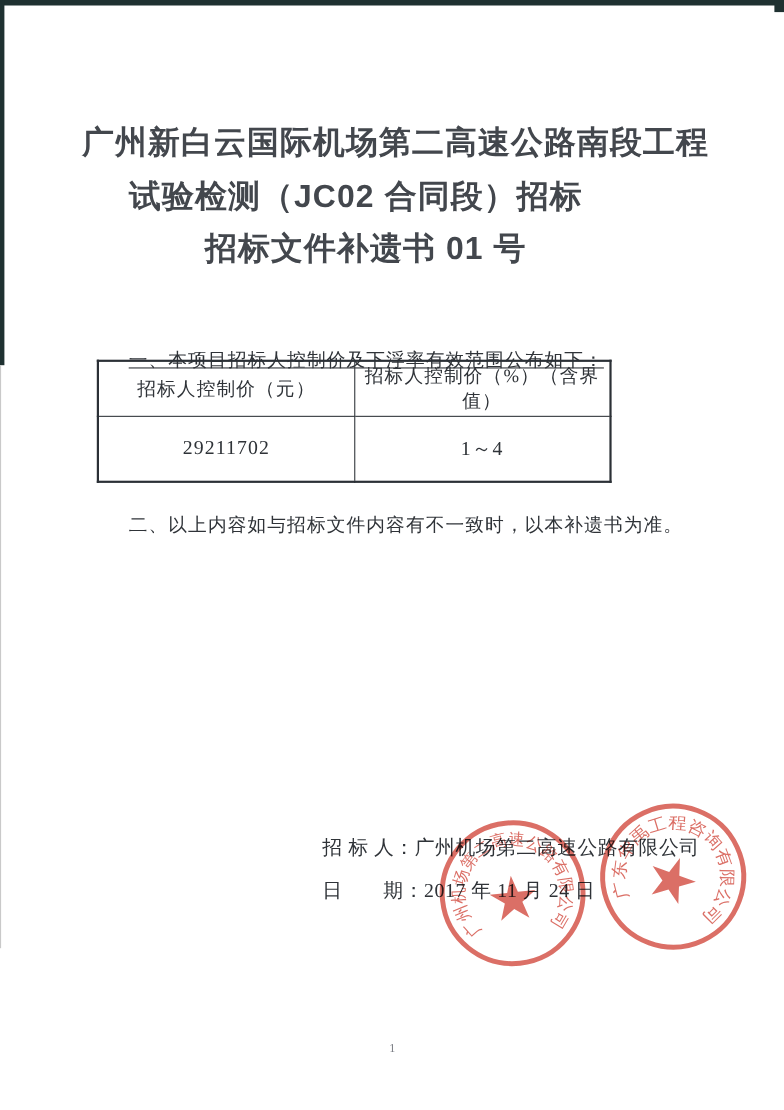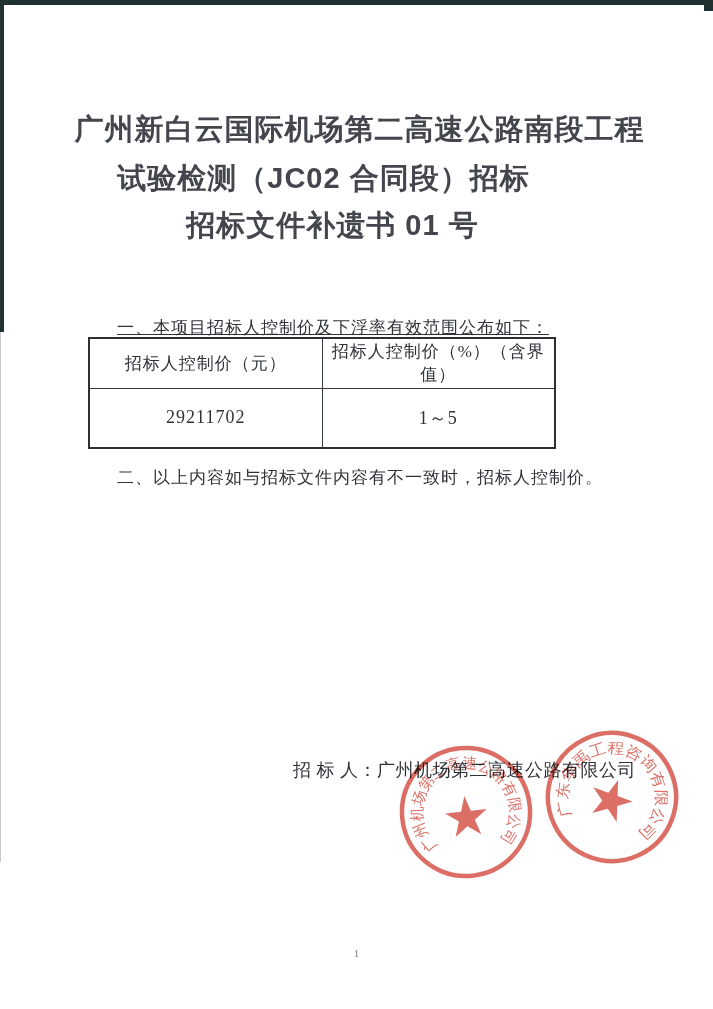--- a/index.html
+++ b/index.html
@@ -51,21 +51,21 @@
     position: absolute; left: 117px;
     font-size: 17px;
     color: #2f3338;
     letter-spacing: 1px;
     white-space: nowrap;
   }
   .clause-1 { top: 316px; text-decoration: underline; }
   .clause-2 { top: 466px; }
   
   table.price-table {
-    position: absolute; left: 88px; top: 337px;
+    position: absolute; left: 88px; top: 327px;
     width: 468px; height: 110px;
     border-collapse: collapse;
     table-layout: fixed;
     font-size: 17px;
     color: #2f3338;
   }
   table.price-table th, table.price-table td {
     border: 1.5px solid #33383d;
     text-align: center;
     vertical-align: middle;
@@ -120,31 +120,35 @@
 <div class="clause clause-1">一、本项目招标人控制价及下浮率有效范围公布如下：</div>
 
 <table class="price-table">
   <tbody>
     <tr class="hdr">
       <th>招标人控制价（元）</th>
       <th>招标人控制价（%）（含界值）</th>
     </tr>
     <tr class="datar">
       <td class="num">29211702</td>
-      <td class="num">1～5</td>
+      <td class="num">1～4</td>
     </tr>
   </tbody>
 </table>
 
-<div class="clause clause-2">二、以上内容如与招标文件内容有不一致时，招标人控制价。</div>
+<div class="clause clause-2">二、以上内容如与招标文件内容有不一致时，以本补遗书为准。</div>
 
 <div class="sig-block">
   <div class="sig-row">
     <span class="sig-label">招 标 人：</span>
     <span class="sig-value">广州机场第二高速公路有限公司</span>
+  </div>
+  <div class="sig-row">
+    <span class="sig-label">日　　期：</span>
+    <span class="sig-value">2017 年 11 月 24 日</span>
   </div>
 </div>
 
 <svg class="stamp stamp-bidder" width="150" height="150" viewBox="0 0 150 150">
   <g transform="translate(75,75) rotate(-6)">
     <circle r="64" fill="none" stroke="#d34f44" stroke-width="4.5"></circle>
     <polygon points="0,-22 4.9,-6.8 20.9,-6.8 8,2.6 12.9,17.8 0,8.4 -12.9,17.8 -8,2.6 -20.9,-6.8 -4.9,-6.8" transform="translate(0,6)" fill="#d34f44"></polygon>
     <path id="sealArc0" d="M -31.1,31.1 A 44,44 0 1 1 31.1,31.1" fill="none"></path>
     <text font-size="15" fill="#d34f44" font-family="Liberation Serif, serif">
       <textPath href="#sealArc0" textLength="208" lengthAdjust="spacingAndGlyphs">广州机场第二高速公路有限公司</textPath>

